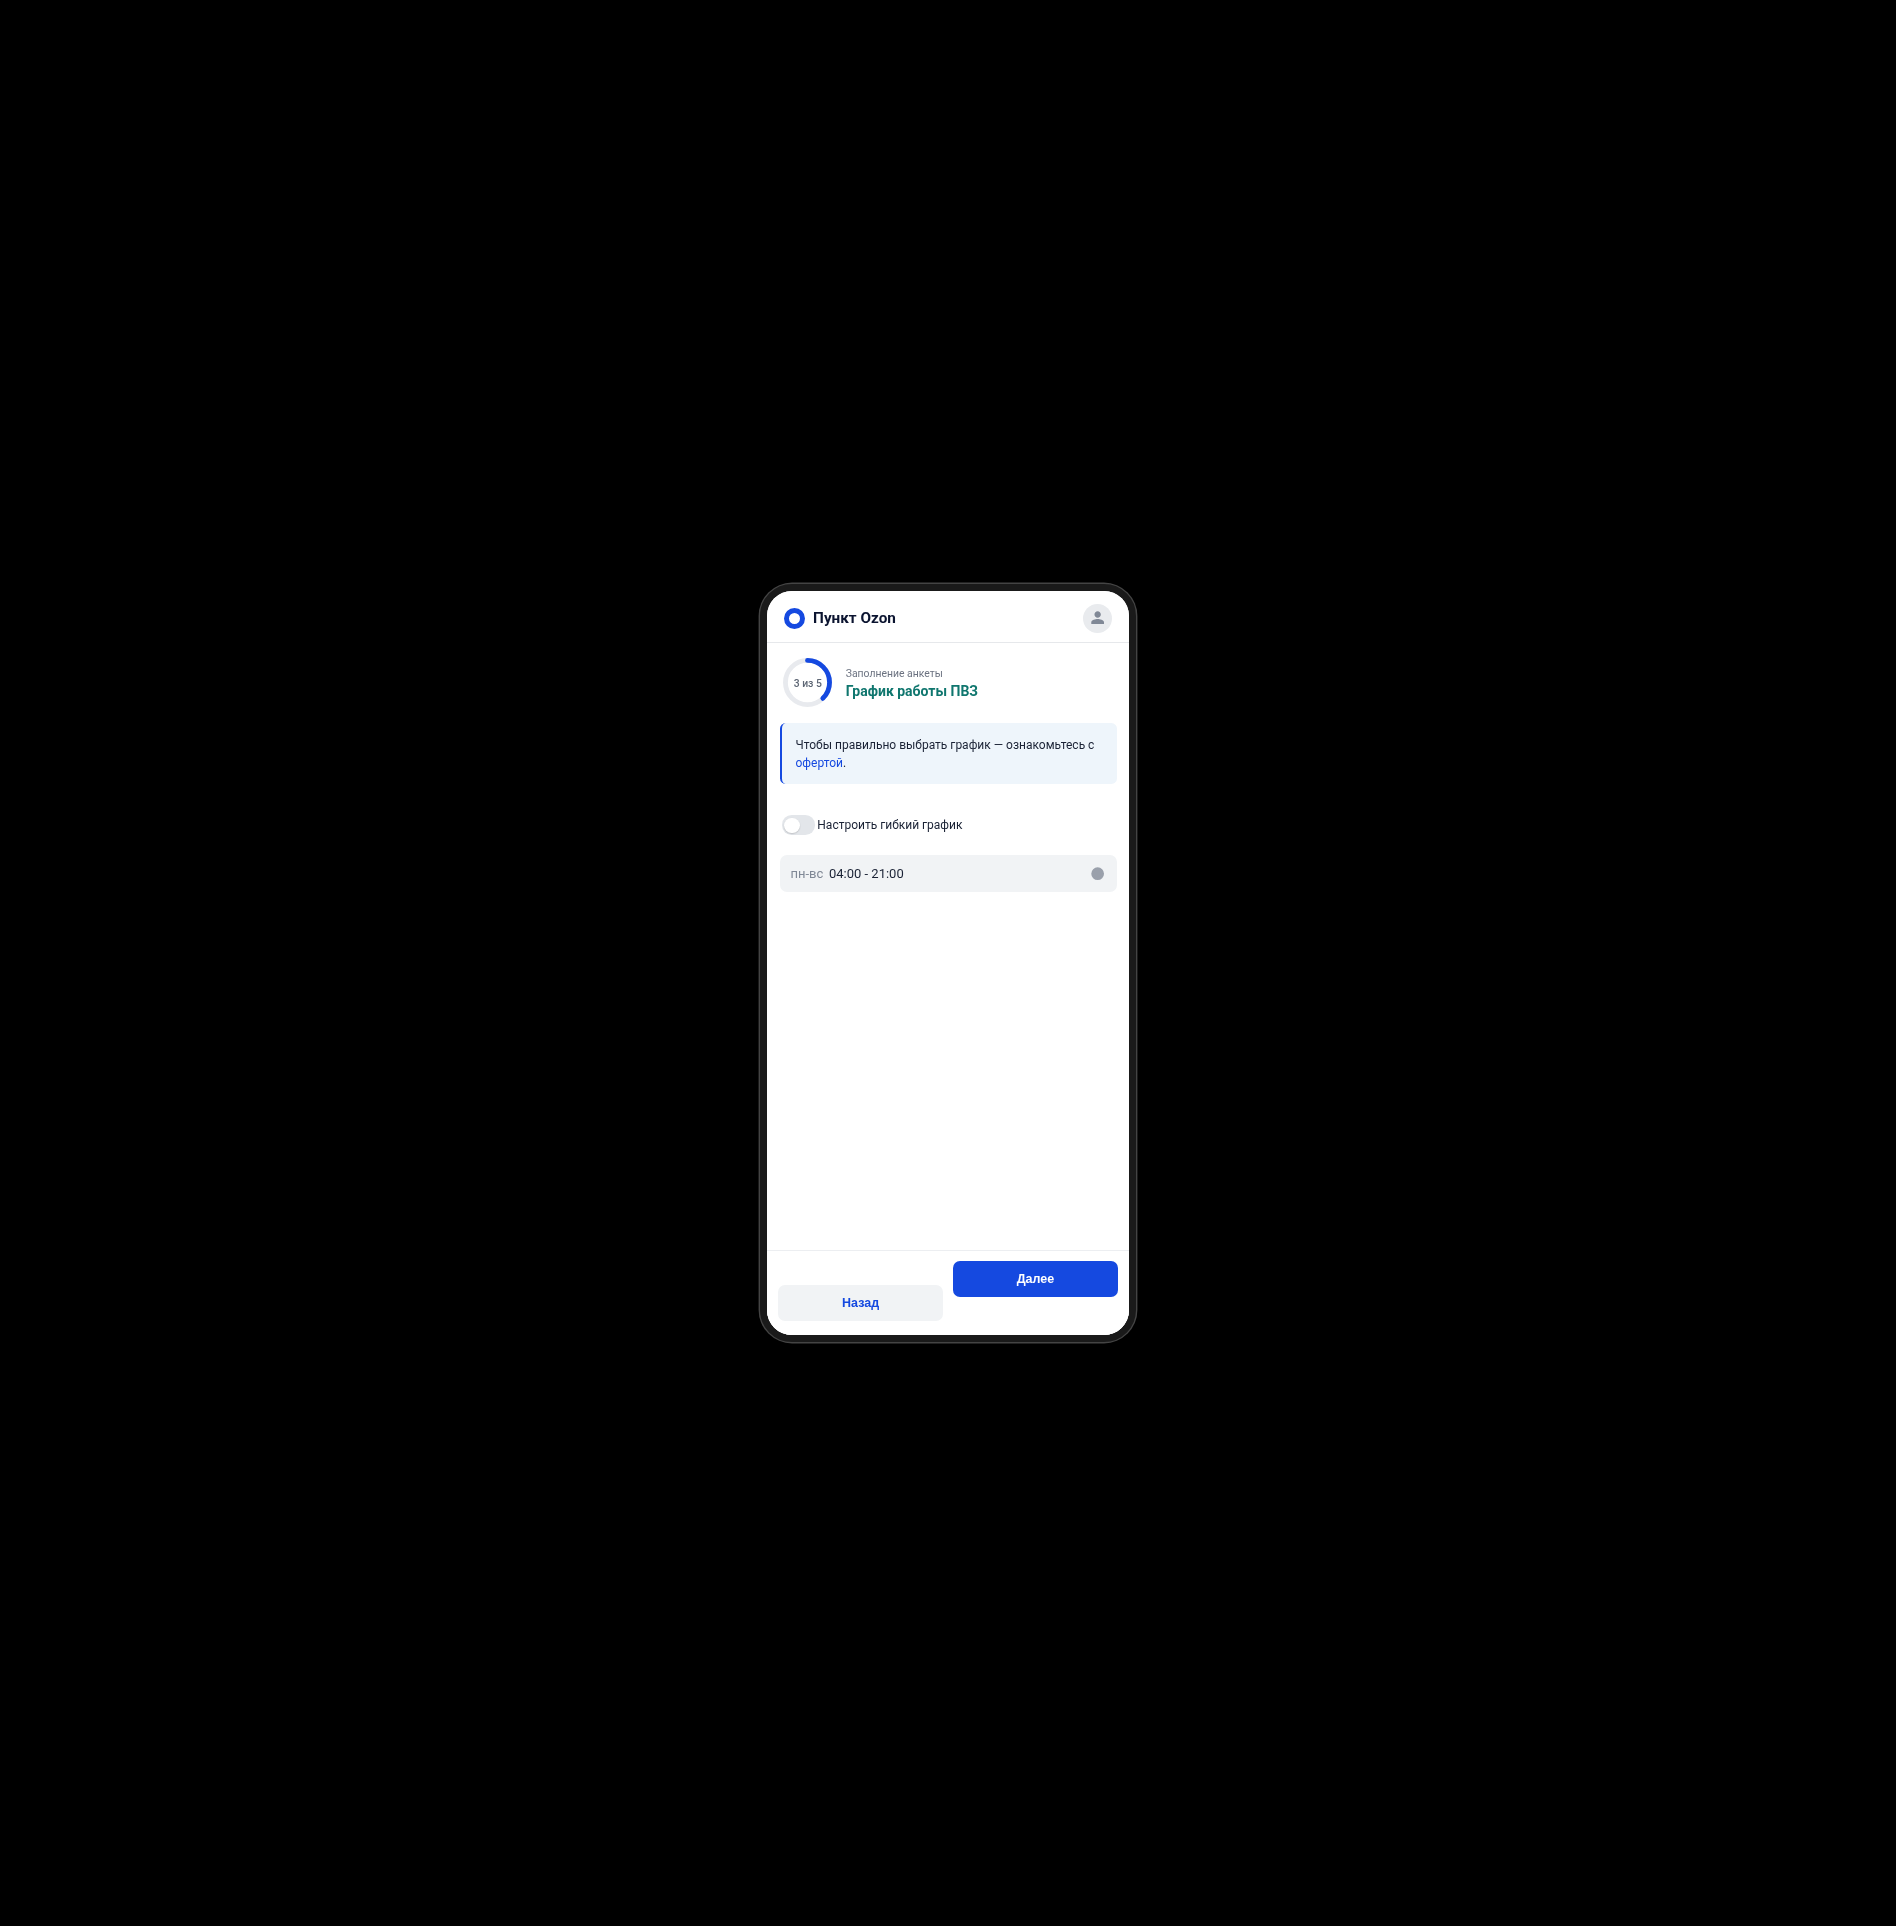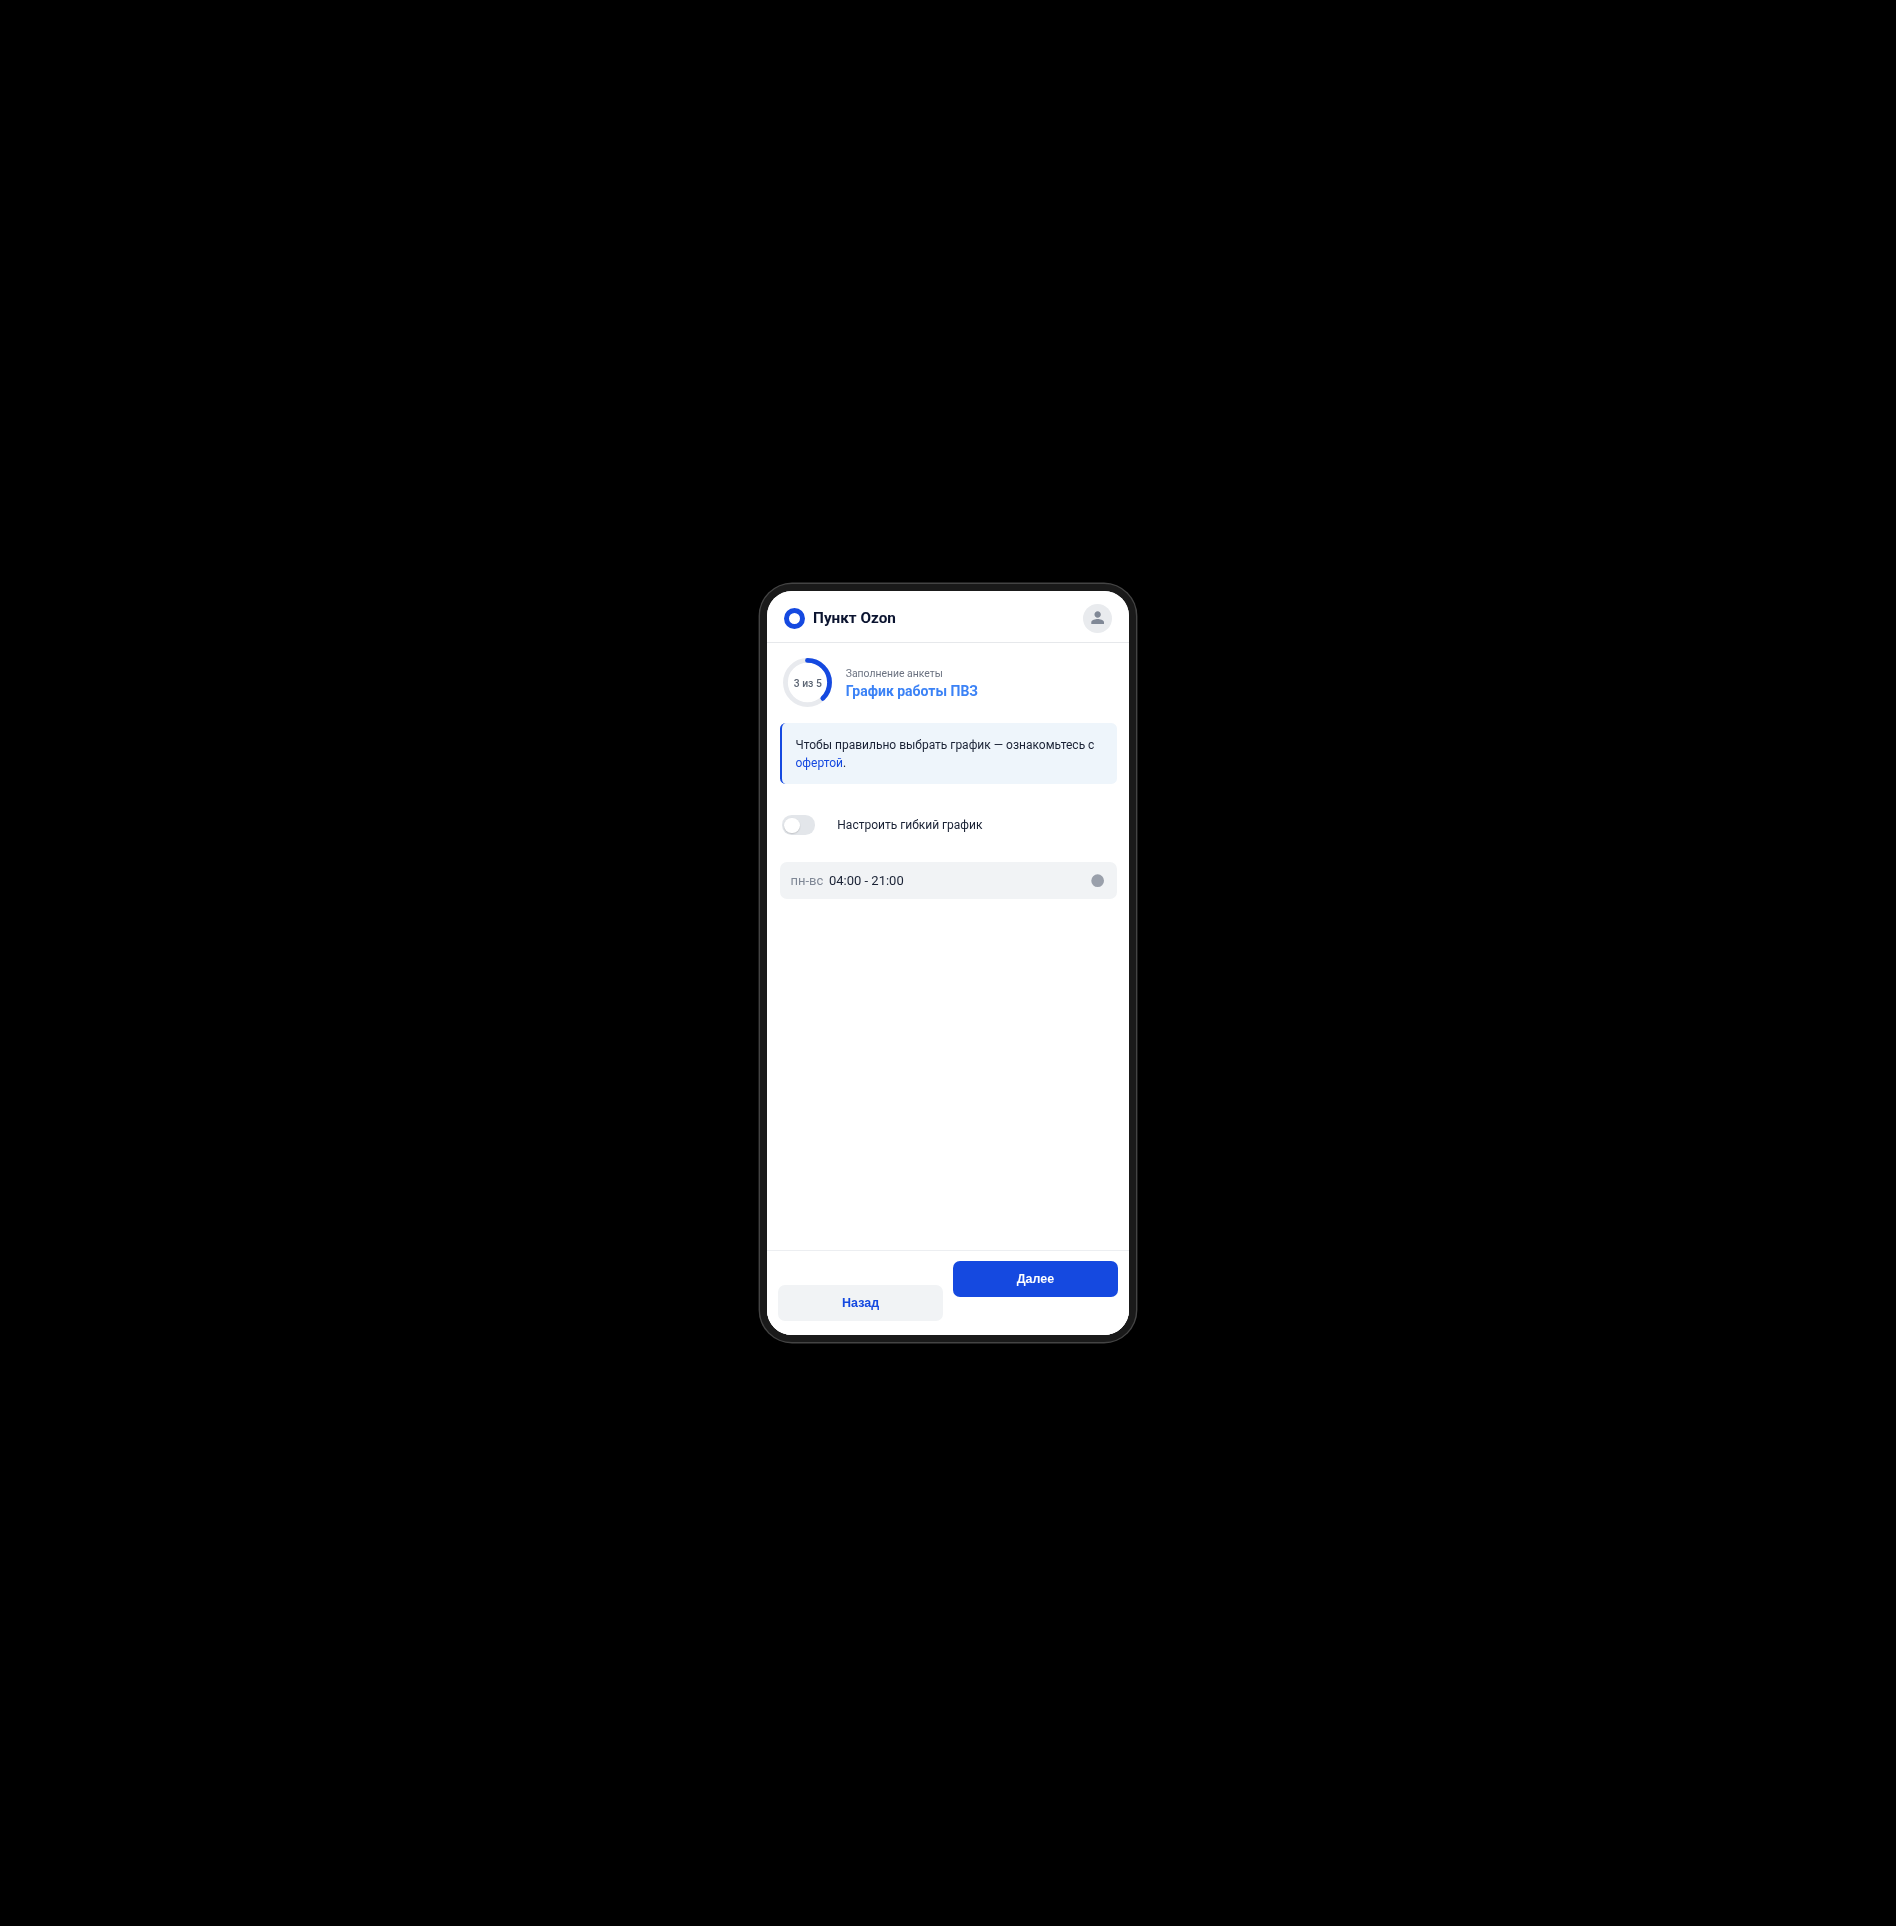--- a/index.html
+++ b/index.html
@@ -100,21 +100,21 @@
     white-space: nowrap;
   }
   .progress-texts .overline {
     font-size: 10.4px;
     color: #6b7280;
     margin-bottom: 2.8px;
   }
   .progress-texts .title {
     font-size: 14px;
     font-weight: 700;
-    color: #3b82f6;
+    color: #0f766e;
   }
 
   
   .banner {
     background: #eef5fb;
     border-left: 2.1px solid #1549e0;
     border-radius: 5.6px;
     padding: 12.5px 14px;
     font-size: 12px;
     line-height: 1.5;
@@ -123,23 +123,23 @@
   }
   .banner .link {
     color: #1549e0;
     cursor: pointer;
   }
 
   
   .toggle-row {
     display: flex;
     align-items: center;
-    gap: 22px;
+    gap: 2px;
     padding: 0 2.8px;
-    margin-bottom: 27px;
+    margin-bottom: 20px;
   }
   .switch {
     width: 33px;
     height: 19.5px;
     border-radius: 9.7px;
     background: #e3e6ea;
     position: relative;
     cursor: pointer;
     flex-shrink: 0;
   }

